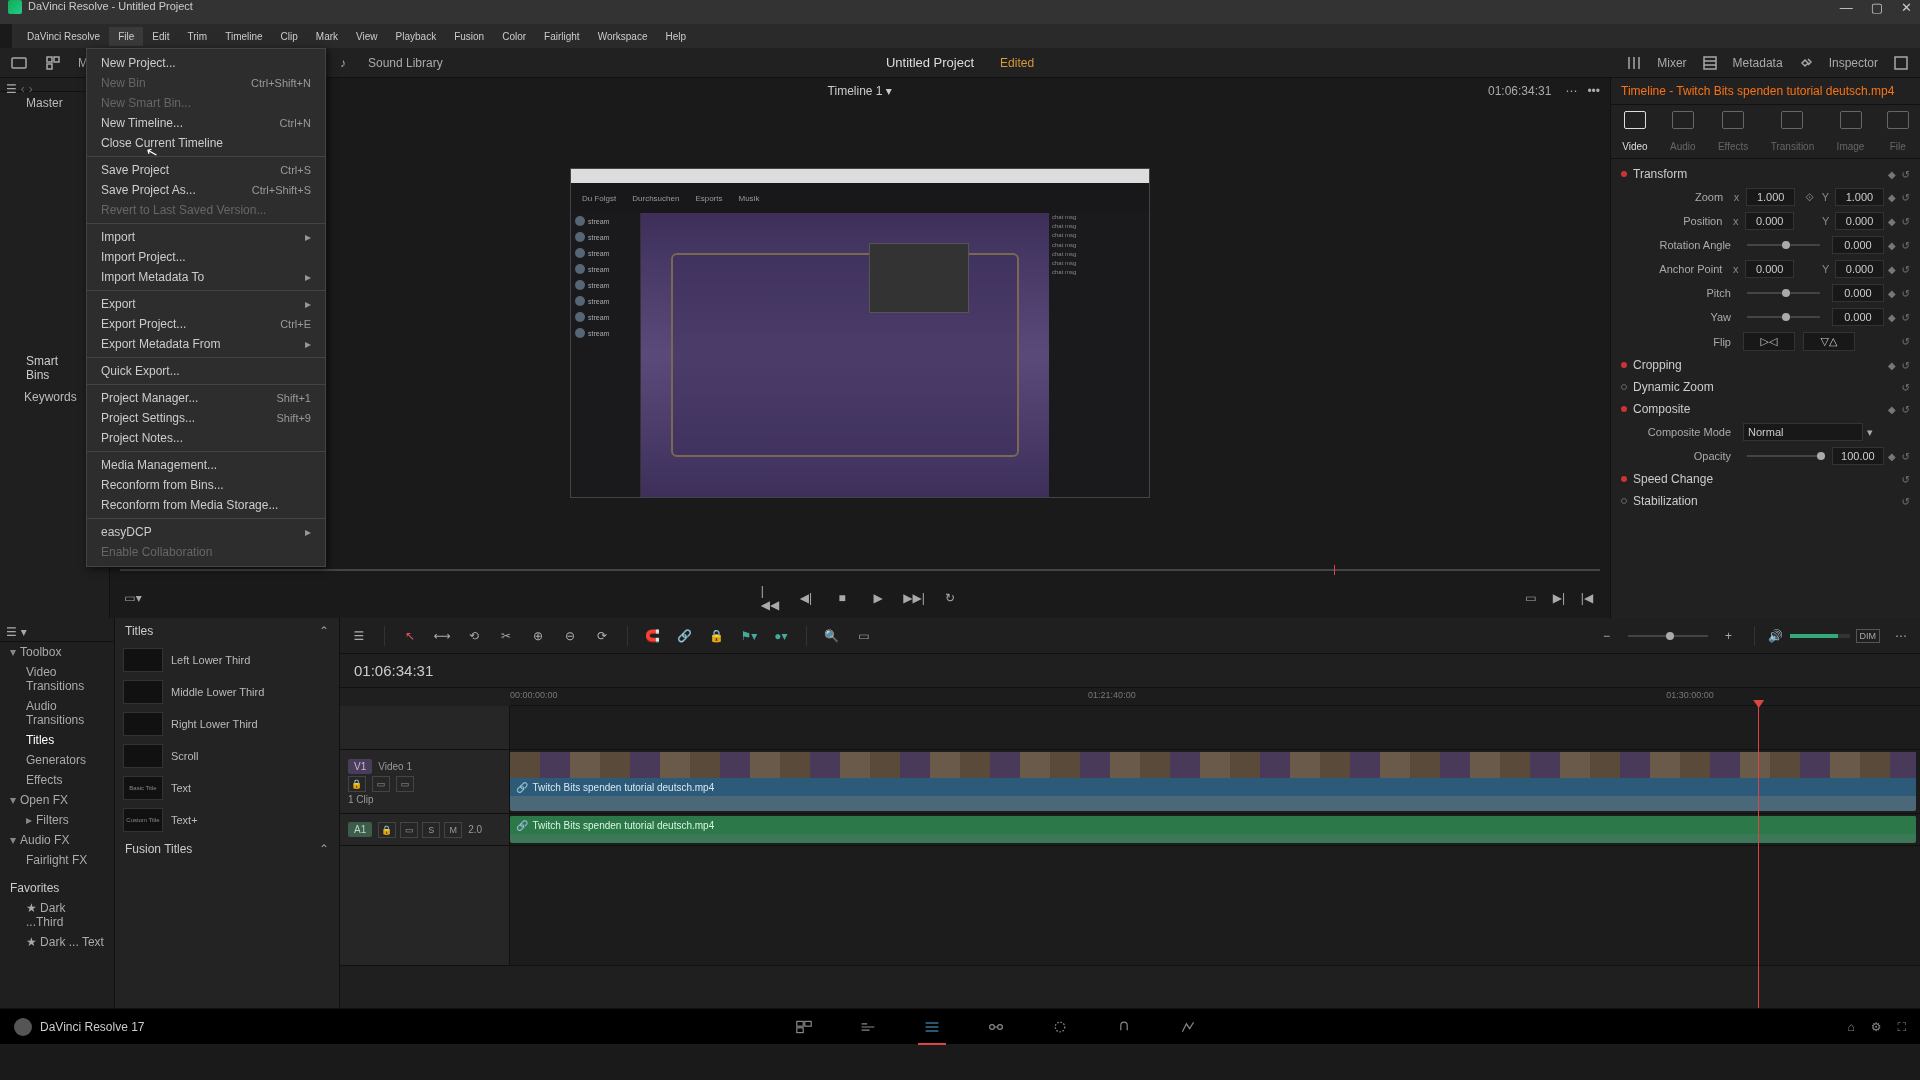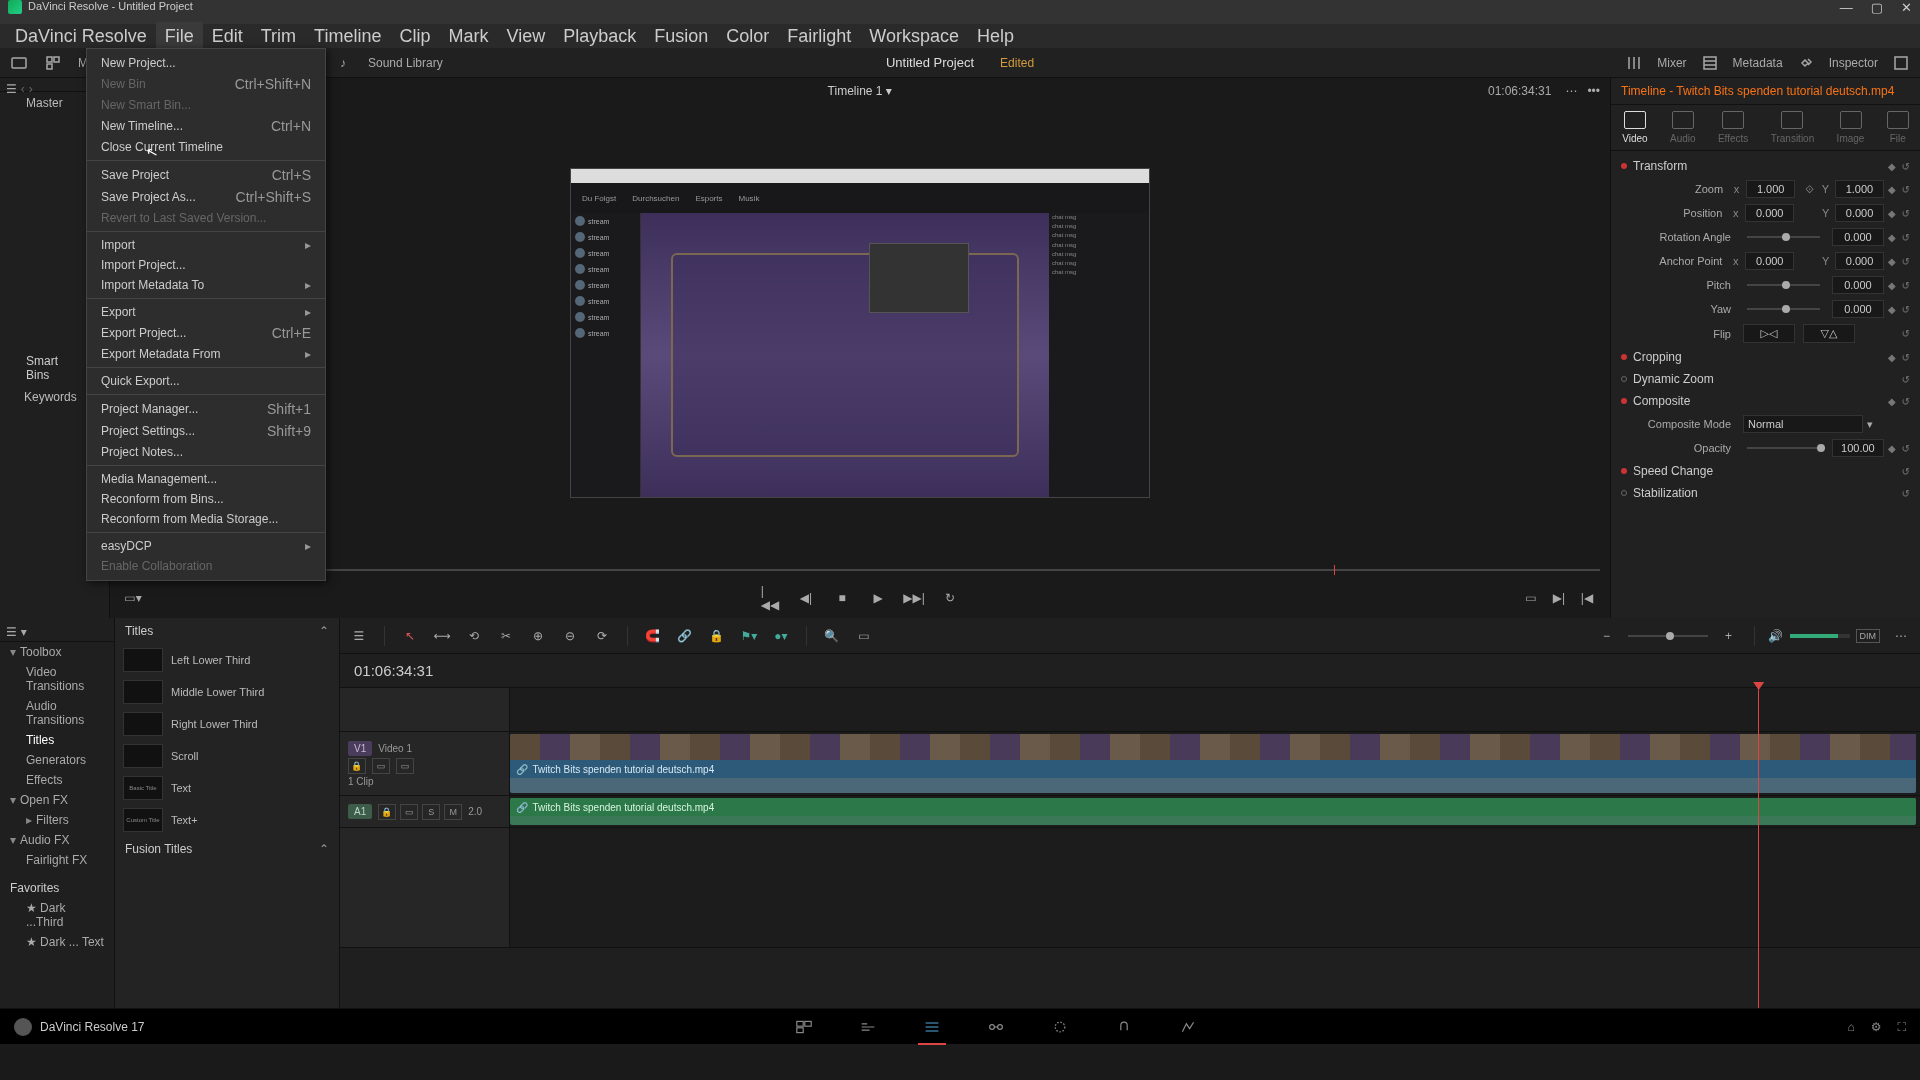--- a/index.html
+++ b/index.html
@@ -3,21 +3,21 @@
 <meta charset="utf-8">
 <style>
 * { margin: 0; padding: 0; box-sizing: border-box; font-family: 'Segoe UI', Arial, sans-serif; user-select: none; }
 body { width: 1920px; height: 1080px; background: #1a1a1a; color: #a8a8a8; overflow: hidden; font-size: 12px; }
 
 .titlebar { height: 24px; background: #333; display: flex; align-items: flex-start; padding: 0 8px; color: #ccc; font-size: 11px; }
 .titlebar-icon { width: 14px; height: 14px; background: linear-gradient(135deg,#1a5,#2c8); border-radius: 2px; margin-right: 6px; }
 .window-controls { margin-left: auto; display: flex; gap: 18px; }
 .window-controls span { cursor: pointer; font-size: 13px; }
 
-.menubar { height: 24px; background: #2a2a2a; display: flex; align-items: center; padding: 0 6px; font-size: 18px; color: #ccc; }
+.menubar { height: 24px; background: #2a2a2a; display: flex; align-items: center; padding: 0 6px; font-size: 10px; color: #ccc; margin-left: 12px; }
 .menubar span { padding: 4px 9px; cursor: pointer; }
 .menubar span.active { background: #3a3a3a; }
 
 .topbar { height: 30px; background: #212121; border-bottom: 1px solid #111; display: flex; align-items: center; padding: 0 10px; gap: 16px; position: relative; }
 .topbar .ico { width: 18px; height: 18px; display: inline-flex; align-items: center; justify-content: center; }
 .topbar .label { font-size: 12px; color: #aaa; }
 .project-name-block { position: absolute; left: 50%; transform: translateX(-50%); display: flex; align-items: center; gap: 26px; text-align: center; }
 .project-name-block .proj { color: #ddd; font-weight: 500; font-size: 13px; }
 .project-name-block .edited { color: #d49b3d; font-size: 12px; }
 .right-top-tools { margin-left: auto; display: flex; align-items: center; gap: 14px; }
@@ -52,40 +52,40 @@
 .preview-scrub .track { flex:1; height:2px; background:#444; position:relative; }
 .preview-scrub .track .mark { position:absolute; left:82%; top:-4px; width:1px; height:10px; background:#d44; }
 .playback { height: 40px; display: flex; align-items: center; justify-content: center; gap: 18px; position: relative; }
 .playback .side-left, .playback .side-right { position: absolute; display: flex; gap: 10px; }
 .playback .side-left { left: 14px; } .playback .side-right { right: 14px; }
 .playback .btn { width: 18px; height: 18px; color: #aaa; cursor:pointer; display:flex; align-items:center; justify-content:center; }
 
 .inspector { width: 310px; background: #212121; border-left: 1px solid #111; display: flex; flex-direction: column; }
 .inspector-head { padding: 6px 10px; font-size: 12px; color: #f97316; border-bottom: 1px solid #111; }
 .inspector-tabs { display: flex; justify-content: space-around; padding: 6px 0; border-bottom: 1px solid #111; }
-.inspector-tabs .t { display:flex; flex-direction:column; align-items:center; gap:4px; font-size:10px; color:#666; cursor:pointer; }
+.inspector-tabs .t { display:flex; flex-direction:column; align-items:center; gap:12px; font-size:10px; color:#666; cursor:pointer; }
 .inspector-tabs .t.active { color:#ddd; }
 .inspector-tabs .t .ic { width:22px; height:18px; border:1px solid currentColor; border-radius:2px; }
 .insp-body { flex:1; overflow:auto; padding: 4px 0; }
 .insp-section { padding: 4px 10px; display:flex; align-items:center; gap:6px; color:#ccc; font-size:12px; }
 .insp-section .dot { width:6px; height:6px; border-radius:50%; background:#c33; }
 .insp-section .tools { margin-left:auto; display:flex; gap:6px; color:#777; font-size:10px; }
 .insp-row { display:flex; align-items:center; padding: 3px 10px; font-size:11px; color:#aaa; }
 .insp-row .lbl { width: 110px; text-align:right; margin-right:8px; }
 .insp-row .xy { width:12px; text-align:center; color:#888; }
 .insp-row .val { width:52px; padding:2px 4px; background:#181818; border:1px solid #333; text-align:center; color:#ccc; margin:0 4px; }
 .insp-row .link { color:#888; margin:0 6px; }
 .insp-row .slider-sm { flex:1; height:2px; background:#444; margin:0 8px; position:relative; }
 .insp-row .slider-sm .knob { position:absolute; top:-3px; width:8px; height:8px; border-radius:50%; background:#aaa; }
 .insp-row .rtools { margin-left:auto; display:flex; gap:6px; color:#777; font-size:10px; }
 
 .file-menu { position: absolute; left: 86px; top: 48px; width: 240px; background: #2d2d2d; border: 1px solid #444; box-shadow: 2px 2px 8px rgba(0,0,0,0.6); z-index: 100; padding: 4px 0; }
 .file-menu .mi { display:flex; align-items:center; padding: 3px 14px; font-size: 12px; color: #ccc; cursor:pointer; }
 .file-menu .mi.disabled { color: #666; }
-.file-menu .mi .sc { margin-left:auto; color:#999; font-size:14px; }
+.file-menu .mi .sc { margin-left:auto; color:#999; font-size:11px; }
 .file-menu .mi .ar { margin-left:auto; color:#999; }
 .file-menu .sep { height:1px; background:#444; margin:3px 0; }
 .cursor-fake { position:absolute; left:146px; top:144px; z-index:101; font-size:14px; color:#fff; transform:rotate(-15deg); }
 
 .lower { display:flex; height: 390px; }
 .effects-tree { width: 115px; background:#1f1f1f; border-right:1px solid #111; padding:4px 0; }
 .effects-tree .it { padding: 3px 10px; font-size:12px; color:#aaa; cursor:pointer; }
 .effects-tree .it.sub { padding-left: 26px; }
 .effects-tree .it.sel { color:#fff; }
 .effects-tree .chev::before { content:'▸'; margin-right:4px; color:#888; }
@@ -673,20 +673,25 @@
       <div class="vol">
         <span>🔊</span>
         <div class="bar">
             <div class="fill"></div>
           </div>
         <span style="font-size:9px;padding:1px 3px;border:1px solid #555">DIM</span>
       </div>
       <span class="tbtn">⋯</span>
     </div>
     <div class="tl-tc">01:06:34:31</div>
+    <div class="tl-ruler">
+      <span class="tick" style="left:0">00:00:00:00</span>
+      <span class="tick" style="left:41%">01:21:40:00</span>
+      <span class="tick" style="left:82%">01:30:00:00</span>
+    </div>
     <div class="tl-tracks">
       <div class="playhead"></div>
       <div class="tl-row" style="height:44px">
           <div class="tl-head"></div>
           <div class="tl-content"></div>
         </div>
       <div class="tl-row" style="height:64px">
         <div class="tl-head">
           <div style="display:flex;flex-direction:column;gap:2px">
             <div style="display:flex;gap:6px;align-items:center">

